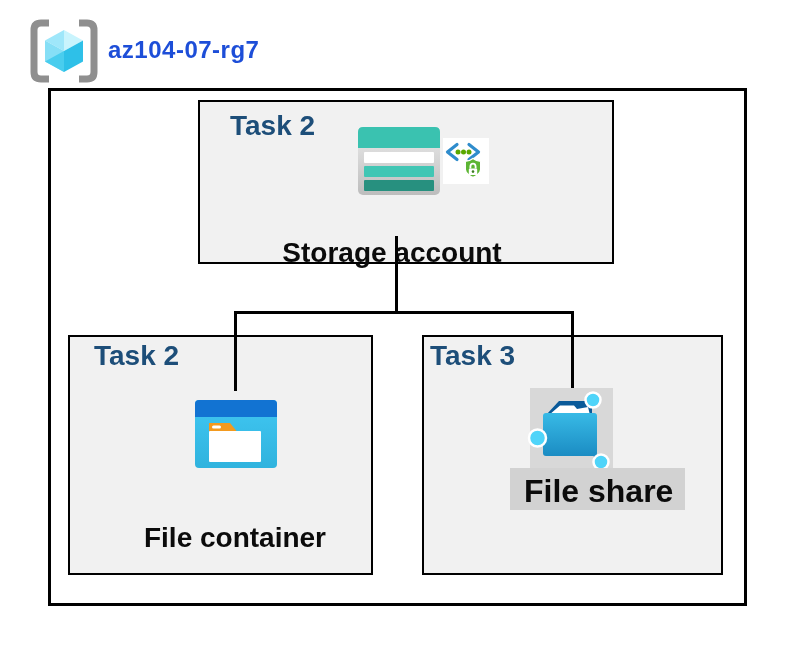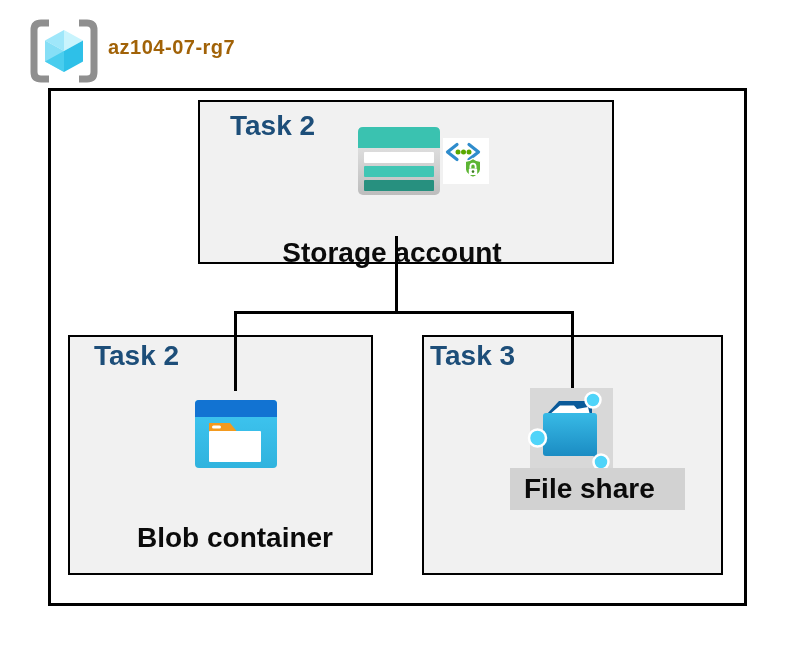--- a/index.html
+++ b/index.html
@@ -9,21 +9,21 @@
     position: relative;
     width: 788px;
     height: 647px;
     background: #ffffff;
     overflow: hidden;
   }
   
   .rg-icon { position: absolute; left: 28px; top: 18px; width: 72px; height: 66px; }
   .rg-label {
     position: absolute; left: 108px; top: 36px;
-    font-size: 20px; font-weight: 700; color: #a16207;
+    font-size: 24px; font-weight: 700; color: #1d4ed8;
     white-space: nowrap; letter-spacing: 0.5px;
   }
   
   .outer-box {
     position: absolute; left: 48px; top: 88px; width: 699px; height: 518px;
     border: 3px solid #000000; background: #ffffff;
   }
   
   .task-box {
     position: absolute; background: #f1f1f1; border: 2px solid #000000;
@@ -57,21 +57,21 @@
     position: absolute; left: 106px; top: 51px; width: 83px; height: 80px;
     background: #d8d8d8; z-index: 8;
   }
   .fs-icon { position:absolute; left:0; top:0; width: 83px; height: 80px; overflow: visible; }
   .fs-label-bar {
     position: absolute; left: 86px; top: 131px; width: 175px; height: 42px;
     background: #d2d2d2; z-index: 9;
   }
   .fs-label-bar .bar-text {
     position: absolute; left: 14px; top: 5px;
-    font-size: 28px; font-weight: 700; color: #0b0b0b; white-space: nowrap;
+    font-size: 32px; font-weight: 700; color: #0b0b0b; white-space: nowrap;
   }
 </style>
 </head>
 <body>
 
 <div class="canvas">
 
   <svg class="rg-icon" viewBox="0 0 72 66">
     <path d="M21,5 H13 Q6,5 6,12 V54 Q6,61 13,61 H21" fill="none" stroke="#8f8f8f" stroke-width="7"></path>
     <path d="M51,5 H59 Q66,5 66,12 V54 Q66,61 59,61 H51" fill="none" stroke="#8f8f8f" stroke-width="7"></path>
@@ -132,21 +132,21 @@
             <stop offset="1" stop-color="#2fb3de"></stop>
         </linearGradient>
       </defs>
       <rect x="0" y="0" width="82" height="68" rx="4" fill="url(#blobBody)"></rect>
       <path d="M0,17 V4 Q0,0 4,0 H78 Q82,0 82,4 V17 Z" fill="#1273d2"></path>
       <path d="M14,23 h21 l6.5,8 h-27.5 z" fill="#f39a1f"></path>
       <rect x="17" y="25.5" width="9" height="3" rx="1.5" fill="#ffffff"></rect>
       <rect x="14" y="31" width="52" height="31" rx="1" fill="#ffffff"></rect>
     </svg>
 
-    <div class="resource-label" style="left:165px; top:148px;">Blob container</div>
+    <div class="resource-label" style="left:165px; top:148px;">File container</div>
   </div>
 
   <div class="task-box task3">
     <div class="task-label">Task 3</div>
 
     <div class="fs-square">
       <svg class="fs-icon" viewBox="0 0 83 80">
         <defs>
           <linearGradient id="fsBody" x1="0" y1="0" x2="0" y2="1">
             <stop offset="0" stop-color="#38bae6"></stop>

